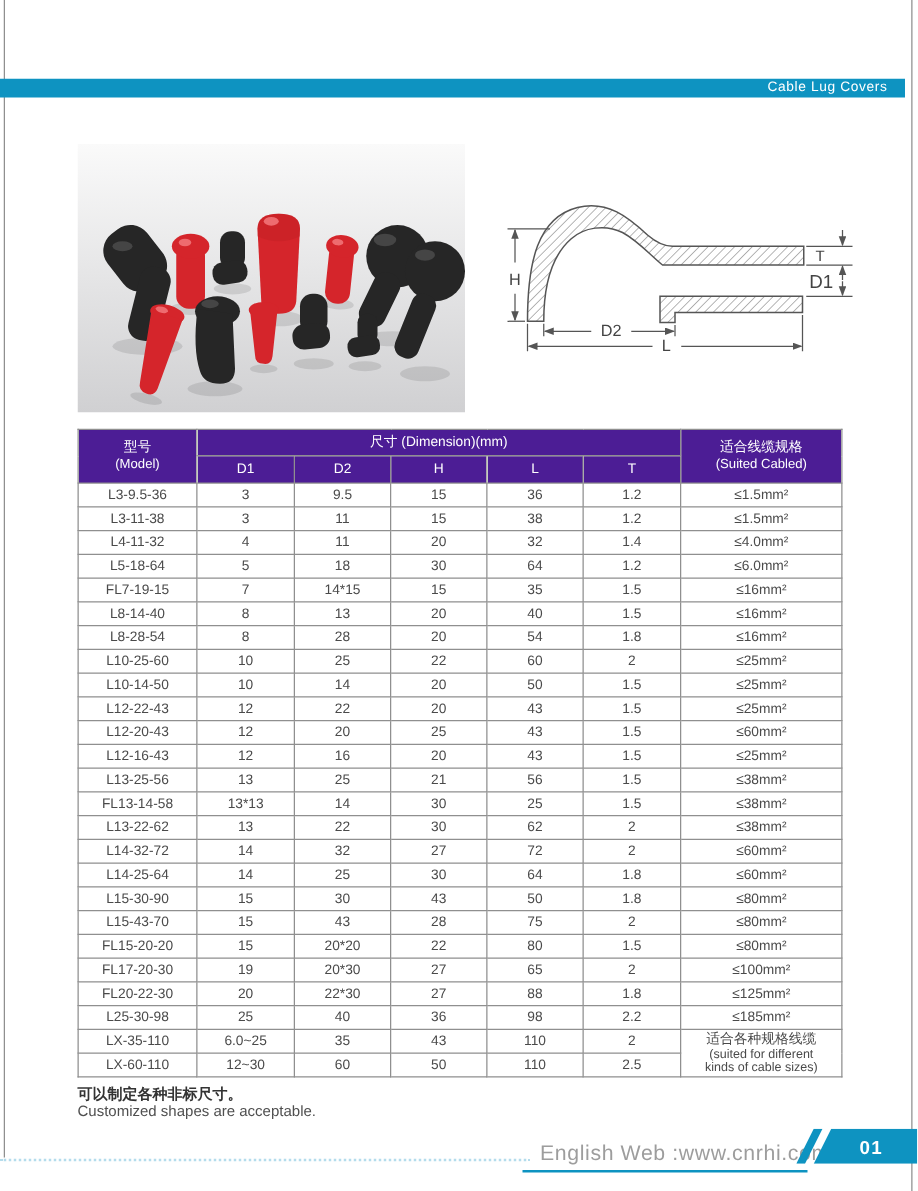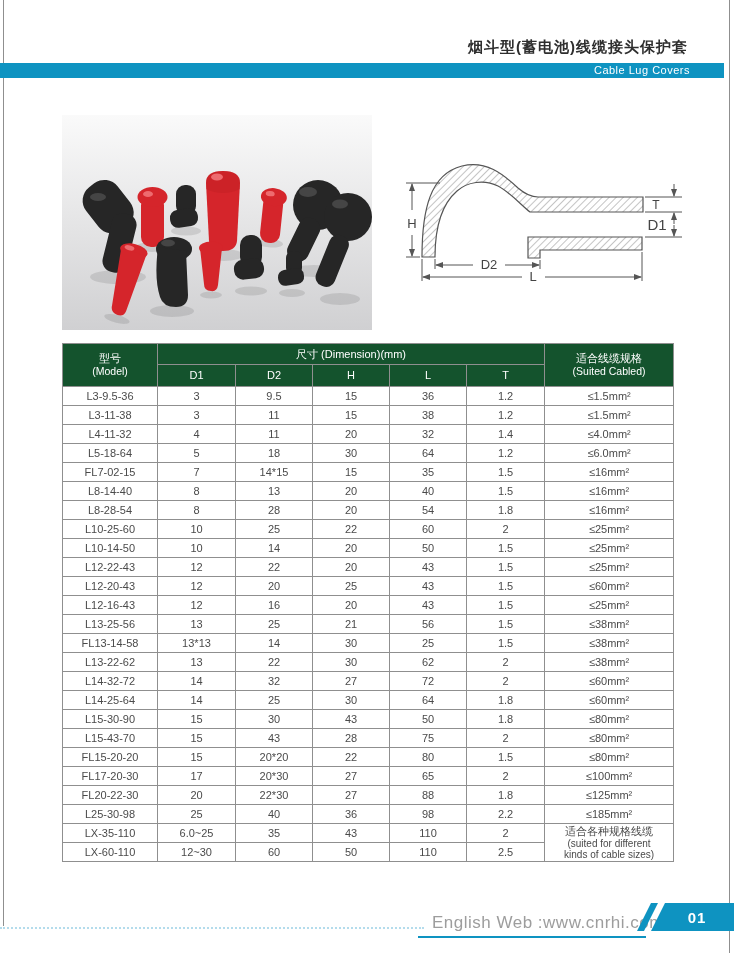--- a/index.html
+++ b/index.html
@@ -5,28 +5,28 @@
   html,body{margin:0;padding:0;background:#fff;}
   .page{position:relative;width:734px;height:953px;background:#ffffff;overflow:hidden;
         font-family:"Liberation Sans","DejaVu Sans",sans-serif;}
   .vline{position:absolute;width:1px;background:#8f8f8f;}
   .vline.left{left:3px;top:0;height:926px;}
   .vline.right{left:729px;top:0;height:953px;}
   .top-title{position:absolute;top:38px;right:46px;font-size:15px;font-weight:bold;
              color:#2e2e2e;letter-spacing:1px;}
   .banner{position:absolute;top:63px;left:0;width:724px;height:15px;background:#0e93c1;
           color:#ffffff;font-size:11px;line-height:15px;text-align:right;
-          padding-right:34px;box-sizing:border-box;letter-spacing:0.5px;}
+          padding-right:14px;box-sizing:border-box;letter-spacing:0.5px;}
   .photo{position:absolute;left:62px;top:115px;width:310px;height:215px;}
   .diagram{position:absolute;left:390px;top:140px;width:300px;height:160px;}
   .spec-table{position:absolute;left:62px;top:343px;border-collapse:collapse;
               table-layout:fixed;width:611px;font-size:11px;color:#4a4a4a;}
   .spec-table th,.spec-table td{border:1px solid #8f8f8f;text-align:center;padding:0;
               font-weight:normal;overflow:hidden;}
-  .spec-table thead th{background:#14532d;color:#ffffff;line-height:1.15;}
+  .spec-table thead th{background:#4c1d95;color:#ffffff;line-height:1.15;}
   .spec-table thead tr.r1 th{height:20px;}
   .spec-table thead tr.r2 th{height:21px;}
   .spec-table tbody td{height:18px;line-height:18px;background:#ffffff;}
   .spec-table .hd2{font-size:10.5px;}
   .merged-zh{font-size:11px;line-height:13px;color:#4a4a4a;}
   .merged-en{font-size:10px;line-height:11px;color:#4a4a4a;}
   .note{position:absolute;left:62px;top:868px;color:#333333;}
   .note .zh{font-size:12px;line-height:14px;font-weight:bold;}
   .note .en{font-size:12px;line-height:14px;font-weight:normal;color:#4f4f4f;}
   .dotline{position:absolute;left:0;top:927px;width:424px;height:0;
@@ -37,21 +37,20 @@
   .badge{position:absolute;left:637px;top:903px;width:97px;height:28px;}
 </style>
 </head>
 <body>
 
 <div class="page">
 
   <div class="vline left"></div>
   <div class="vline right"></div>
 
-  <div class="top-title">烟斗型(蓄电池)线缆接头保护套</div>
   <div class="banner"><span>Cable Lug Covers</span></div>
 
   <svg class="photo" viewBox="0 0 310 215">
     <defs>
       <linearGradient id="pbg" x1="0" y1="0" x2="0" y2="1">
         <stop offset="0" stop-color="#fafafa"></stop>
           <stop offset="1" stop-color="#d0d0d2"></stop>
       </linearGradient>
     </defs>
     <rect width="310" height="215" fill="url(#pbg)"></rect>
@@ -235,21 +234,21 @@
         <tr>
           <td>L5-18-64</td>
           <td>5</td>
           <td>18</td>
           <td>30</td>
           <td>64</td>
           <td>1.2</td>
           <td>≤6.0mm²</td>
         </tr>
         <tr>
-          <td>FL7-02-15</td>
+          <td>FL7-19-15</td>
           <td>7</td>
           <td>14*15</td>
           <td>15</td>
           <td>35</td>
           <td>1.5</td>
           <td>≤16mm²</td>
         </tr>
         <tr>
           <td>L8-14-40</td>
           <td>8</td>
@@ -380,21 +379,21 @@
           <td>FL15-20-20</td>
           <td>15</td>
           <td>20*20</td>
           <td>22</td>
           <td>80</td>
           <td>1.5</td>
           <td>≤80mm²</td>
         </tr>
         <tr>
           <td>FL17-20-30</td>
-          <td>17</td>
+          <td>19</td>
           <td>20*30</td>
           <td>27</td>
           <td>65</td>
           <td>2</td>
           <td>≤100mm²</td>
         </tr>
         <tr>
           <td>FL20-22-30</td>
           <td>20</td>
           <td>22*30</td>
@@ -429,20 +428,24 @@
           <td>LX-60-110</td>
           <td>12~30</td>
           <td>60</td>
           <td>50</td>
           <td>110</td>
           <td>2.5</td>
         </tr>
       </tbody>
   </table>
 
+  <div class="note">
+    <div class="zh">可以制定各种非标尺寸。</div>
+    <div class="en">Customized shapes are acceptable.</div>
+  </div>
 
   <div class="dotline"></div>
   <div class="weblabel">English Web :www.cnrhi.com</div>
   <div class="webline"></div>
 
   <svg class="badge" viewBox="0 0 97 28">
     <polygon points="14,0 21,0 7,28 0,28" fill="#0e93c1"></polygon>
     <polygon points="28,0 97,0 97,28 14,28" fill="#0e93c1"></polygon>
     <text x="60" y="20" text-anchor="middle" fill="#ffffff" font-size="15" font-weight="bold" letter-spacing="1" font-family="Liberation Sans, sans-serif">01</text>
   </svg>

